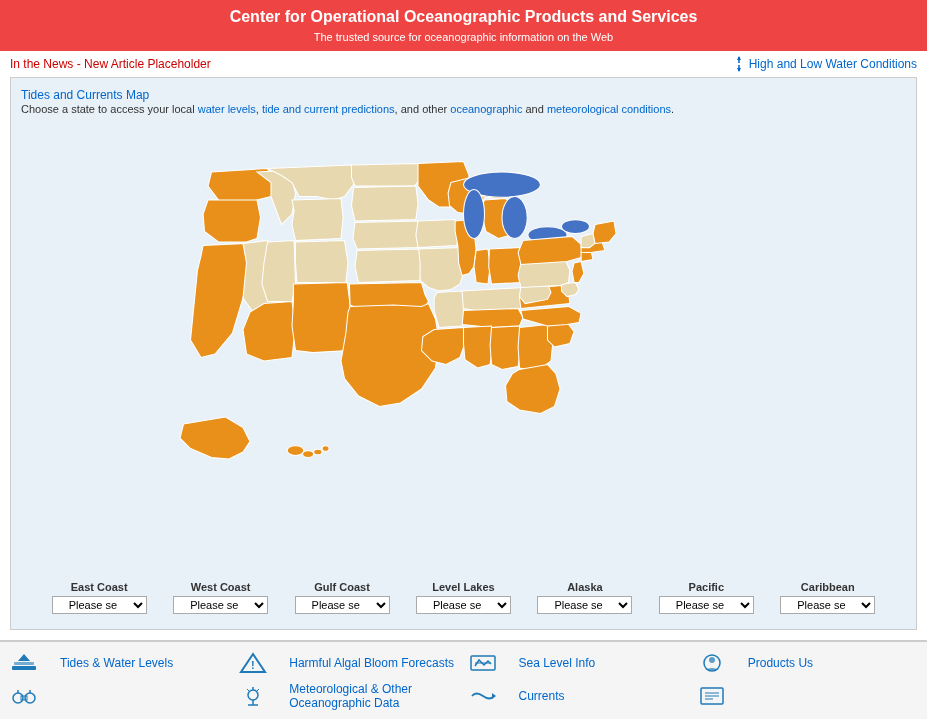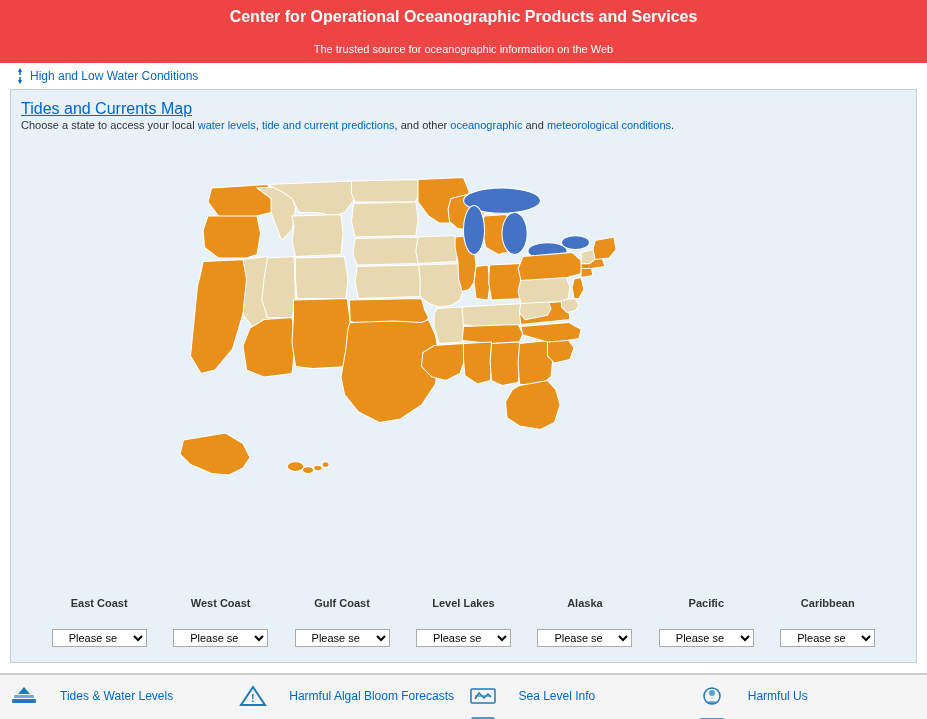--- a/index.html
+++ b/index.html
@@ -6,21 +6,21 @@
     body { font-family: Arial, sans-serif; font-size: 12px; background: #fff; width: 927px; }
 
     
     #header {
       background: #ef4444;
       color: #fff;
       text-align: center;
       padding: 8px 10px;
     }
     #header .title { font-size: 16px; font-weight: bold; }
-    #header .subtitle { font-size: 11px; margin-top: 17px; }
+    #header .subtitle { font-size: 11px; margin-top: 5px; }
 
     
     #newsbar {
       display: flex;
       justify-content: space-between;
       align-items: center;
       padding: 5px 10px;
       font-size: 12px;
     }
     #newsbar .news-left { color: #cc0000; }
@@ -28,21 +28,21 @@
     #newsbar .news-right { display: flex; align-items: center; color: #0066cc; cursor: pointer; }
     #newsbar .news-right a { color: #0066cc; text-decoration: none; }
 
     
     #map-section {
       margin: 0 10px 10px 10px;
       border: 1px solid #ccc;
       background: #e8f0f8;
       padding: 10px;
     }
-    #map-section .map-title { color: #0066cc; text-decoration: underline; font-size: 16px; cursor: pointer; }
+    #map-section .map-title { color: #0066cc; font-size: 12px; cursor: pointer; }
     #map-section .map-desc { font-size: 11px; color: #333; margin-bottom: 8px; }
     #map-section .map-desc a { color: #0066cc; }
 
     #map-area {
       position: relative;
       width: 100%;
       height: 460px;
     }
 
     
@@ -57,21 +57,21 @@
       justify-content: space-around;
       align-items: flex-start;
       padding: 5px 20px;
       flex-wrap: wrap;
       gap: 5px;
     }
     .dropdown-group {
       display: flex;
       flex-direction: column;
       align-items: center;
-      gap: 20px;
+      gap: 3px;
     }
     .dropdown-group label {
       font-size: 11px;
       color: #333;
       font-weight: bold;
     }
     .dropdown-group select {
       font-size: 11px;
       padding: 1px 12px;
       border: 1px solid #aaa;
@@ -110,20 +110,25 @@
   </style>
 </head>
 <body>
 
 <div id="header">
   <div class="title">Center for Operational Oceanographic Products and Services</div>
   <div class="subtitle">The trusted source for oceanographic information on the Web</div>
 </div>
 
 <div id="newsbar">
+  <div class="news-left">
+    <a>
+      <span>In the News</span><span> - New Article Placeholder</span>
+    </a>
+  </div>
   <div class="news-right">
 
     <svg width="20" height="16" viewBox="0 0 20 16">
       <line x1="10" y1="1" x2="10" y2="7" stroke="#0066cc" stroke-width="1.5"></line>
       <polygon points="10,0 8,4 12,4" fill="#0066cc"></polygon>
       <line x1="10" y1="9" x2="10" y2="15" stroke="#0066cc" stroke-width="1.5"></line>
       <polygon points="10,16 8,12 12,12" fill="#0066cc"></polygon>
     </svg>
     <a>High and Low Water Conditions</a>
   </div>
@@ -344,35 +349,48 @@
     </a>
 
     <a class="footer-item">
       <div class="footer-icon">
         <svg viewBox="0 0 28 22" xmlns="http://www.w3.org/2000/svg">
           <circle cx="14" cy="11" r="8" fill="none" stroke="#1e7ab8" stroke-width="1.5"></circle>
           <circle cx="14" cy="8" r="3" fill="#1e7ab8" opacity="0.7"></circle>
           <path d="M7,18 Q14,14 21,18" fill="#1e7ab8" opacity="0.7"></path>
         </svg>
       </div>
-      <span>Harmful Us</span>
+      <span>Products Us</span>
     </a>
 
     <a class="footer-item">
       <div class="footer-icon">
         <svg viewBox="0 0 28 22" xmlns="http://www.w3.org/2000/svg">
           <circle cx="8" cy="13" r="5" fill="none" stroke="#1e7ab8" stroke-width="1.5"></circle>
           <circle cx="20" cy="13" r="5" fill="none" stroke="#1e7ab8" stroke-width="1.5"></circle>
           <rect x="11" y="11" width="6" height="4" fill="none" stroke="#1e7ab8" stroke-width="1"></rect>
           <line x1="8" y1="8" x2="8" y2="5" stroke="#1e7ab8" stroke-width="1.5"></line>
           <line x1="20" y1="8" x2="20" y2="5" stroke="#1e7ab8" stroke-width="1.5"></line>
         </svg>
       </div>
     </a>
 
+    <a class="footer-item">
+      <div class="footer-icon">
+        <svg viewBox="0 0 28 22" xmlns="http://www.w3.org/2000/svg">
+          <circle cx="14" cy="10" r="5" fill="none" stroke="#1e7ab8" stroke-width="1.5"></circle>
+          <line x1="14" y1="15" x2="14" y2="20" stroke="#1e7ab8" stroke-width="1.5"></line>
+          <line x1="9" y1="20" x2="19" y2="20" stroke="#1e7ab8" stroke-width="1.5"></line>
+          <line x1="14" y1="5" x2="14" y2="2" stroke="#1e7ab8" stroke-width="1.5"></line>
+          <line x1="10" y1="6" x2="8" y2="4" stroke="#1e7ab8" stroke-width="1"></line>
+          <line x1="18" y1="6" x2="20" y2="4" stroke="#1e7ab8" stroke-width="1"></line>
+        </svg>
+      </div>
+      <span>Meteorological &amp; Other Oceanographic Data</span>
+    </a>
 
     <a class="footer-item">
       <div class="footer-icon">
         <svg viewBox="0 0 28 22" xmlns="http://www.w3.org/2000/svg">
           <path d="M3,11 Q7,6 14,11 Q21,16 25,11" fill="none" stroke="#1e7ab8" stroke-width="1.8"></path>
           <polygon points="23,8 27,11 23,14" fill="#1e7ab8"></polygon>
         </svg>
       </div>
       <span>Currents</span>
     </a>

